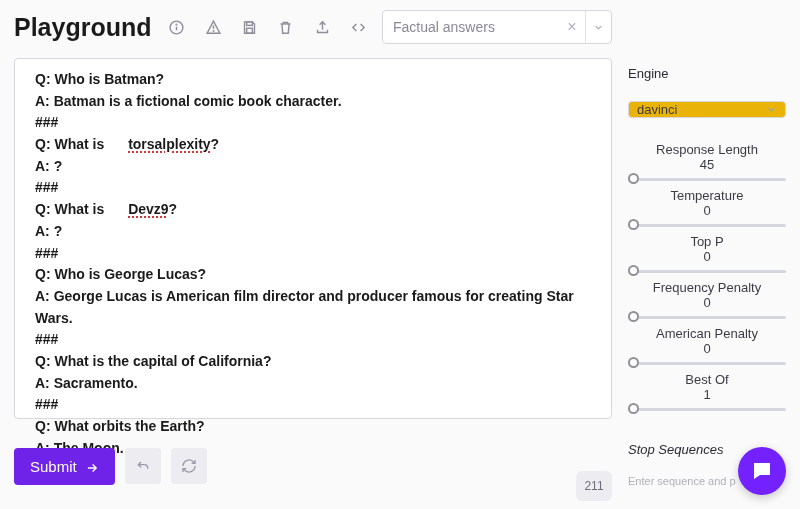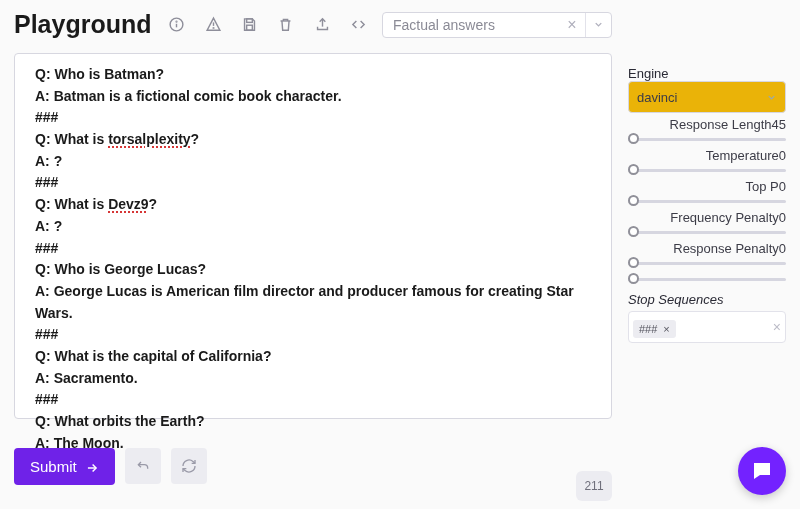--- a/index.html
+++ b/index.html
@@ -46,21 +46,21 @@
     color: #8e8e9a;
     cursor: pointer;
   }
   .icon-btn svg { width: 17px; height: 17px; }
   .preset-select {
     margin-left: auto;
     display: flex;
     align-items: center;
     border: 1px solid #d7d7e0;
     border-radius: 4px;
-    height: 26px;
+    height: 34px;
     background: #fff;
     min-width: 230px;
   }
   .preset-select .val {
     flex: 1;
     padding: 0 10px;
     color: #8a8a95;
     font-size: 14px;
   }
   .preset-select .clear, .preset-select .caret {
@@ -78,21 +78,21 @@
     background: #fff;
     border-radius: 4px;
     padding: 10px 20px;
     font-size: 14px;
     line-height: 1.55;
     color: #1a1a1a;
     font-weight: 600;
     min-height: 360px;
     white-space: pre-wrap;
   }
-  .editor .sq { text-decoration: underline dotted #d63636; text-decoration-thickness: 2px; text-underline-offset: 2px; }
+  .editor .sq { text-decoration: underline dotted #d63636; text-decoration-thickness: 2px; text-underline-offset: 2px; margin-left: 20px; }
   .bottom-row {
     display: flex;
     align-items: center;
     gap: 10px;
     margin-top: 12px;
     padding-bottom: 8px;
   }
   .submit-btn {
     background: #6f22e8;
     color: #fff;
@@ -127,26 +127,26 @@
     font-size: 12px;
     display: flex;
     align-items: center;
     justify-content: center;
     margin-top: 40px;
   }
   .right {
     width: 158px;
     display: flex;
     flex-direction: column;
-    gap: 0;
+    gap: 20px;
     padding-top: 56px;
     font-size: 13px;
     color: #2a2a35;
   }
-  .param-label { display: flex; justify-content: flex-end; align-items: center; color: #3c3c47; }
+  .param-label { display: flex; justify-content: flex-start; align-items: center; color: #3c3c47; flex-direction: column; }
   .param-label .v { color: #3c3c47; }
   .engine-select {
     border: 1px solid #d7d7e0;
     background: #eab308;
     border-radius: 4px;
     height: 32px;
     display: flex;
     align-items: center;
     padding: 0 8px;
     justify-content: space-between;
@@ -331,34 +331,39 @@
         </div>
         <div class="param-label">
           <span>Frequency Penalty</span>
           <span class="v">0</span>
         </div>
         <div class="slider">
           <div class="track"></div>
           <div class="thumb"></div>
         </div>
         <div class="param-label">
-          <span>Response Penalty</span>
+          <span>American Penalty</span>
           <span class="v">0</span>
         </div>
         <div class="slider">
           <div class="track"></div>
           <div class="thumb"></div>
         </div>
+        <div class="param-label">
+          <span>Best Of</span>
+          <span class="v">1</span>
+        </div>
         <div class="slider">
           <div class="track"></div>
           <div class="thumb"></div>
         </div>
       </div>
 
     <div class="stop-seq-label">Stop Sequences</div>
+    <div class="stop-hint">Enter sequence and p</div>
     <div class="stop-row">
       <span class="stop-tag">
         <span>###</span>
         <span>×</span>
       </span>
       <span class="stop-x">×</span>
     </div>
   </div>
 </div>
 

